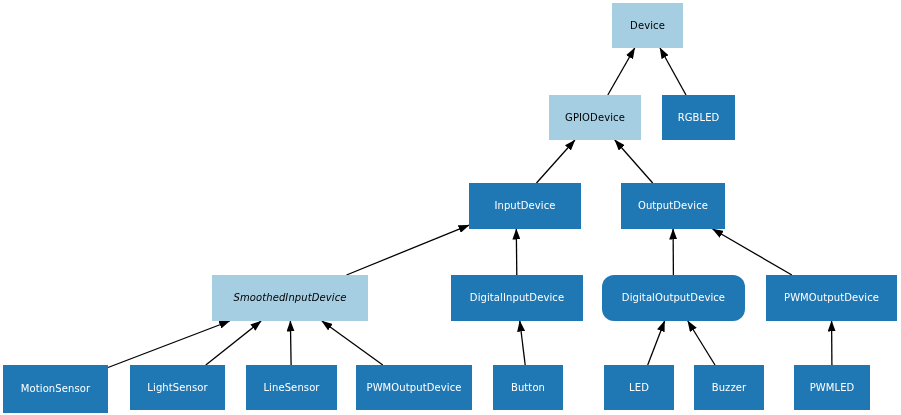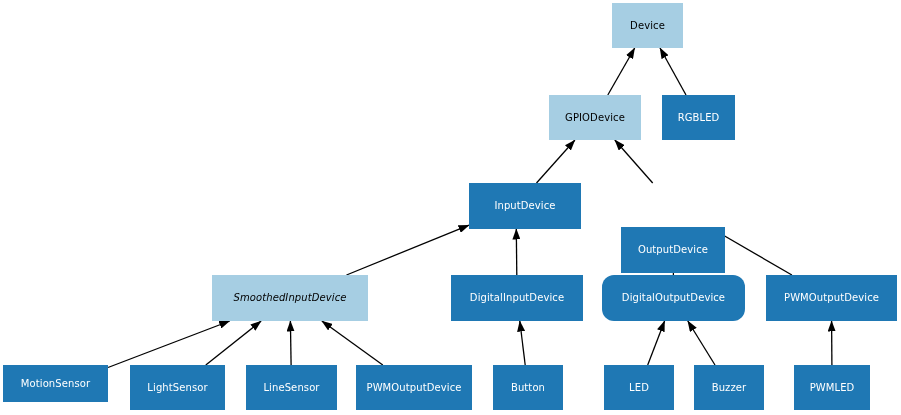--- a/index.html
+++ b/index.html
@@ -76,36 +76,36 @@
       </div>
       <div class="node base" style="left: 549px; top: 95px; width: 92px; height: 45px; text-align: center;">
         <span>GPIODevice</span>
       </div>
       <div class="node concrete" style="left: 662px; top: 95px; width: 73px; height: 45px;">
         <span>RGBLED</span>
       </div>
       <div class="node concrete" style="left: 469px; top: 183px; width: 112px; height: 46px;">
         <span>InputDevice</span>
       </div>
-      <div class="node concrete" style="left: 621px; top: 183px; width: 104px; height: 46px; margin-top: 44px;">
+      <div class="node concrete" style="left: 621px; top: 183px; width: 104px; height: 46px;">
         <span>OutputDevice</span>
       </div>
       <div class="node base" style="left: 212px; top: 275px; width: 156px; height: 46px; font-style: italic;">
         <span>SmoothedInputDevice</span>
       </div>
       <div class="node concrete" style="left: 451px; top: 275px; width: 132px; height: 46px;">
         <span>DigitalInputDevice</span>
       </div>
       <div class="node concrete" style="left: 602px; top: 275px; width: 143px; height: 46px; border-radius: 12px;">
         <span>DigitalOutputDevice</span>
       </div>
       <div class="node concrete" style="left: 766px; top: 275px; width: 131px; height: 46px; text-align: right;">
         <span>PWMOutputDevice</span>
       </div>
-      <div class="node concrete" style="left: 3px; top: 365px; width: 105px; height: 37px;">
+      <div class="node concrete" style="left: 3px; top: 365px; width: 105px; height: 48px;">
         <span>MotionSensor</span>
       </div>
       <div class="node concrete" style="left: 130px; top: 365px; width: 95px; height: 45px;">
         <span>LightSensor</span>
       </div>
       <div class="node concrete" style="left: 246px; top: 365px; width: 91px; height: 45px;">
         <span>LineSensor</span>
       </div>
       <div class="node concrete" style="left: 356px; top: 365px; width: 116px; height: 45px;">
         <span>PWMOutputDevice</span>

